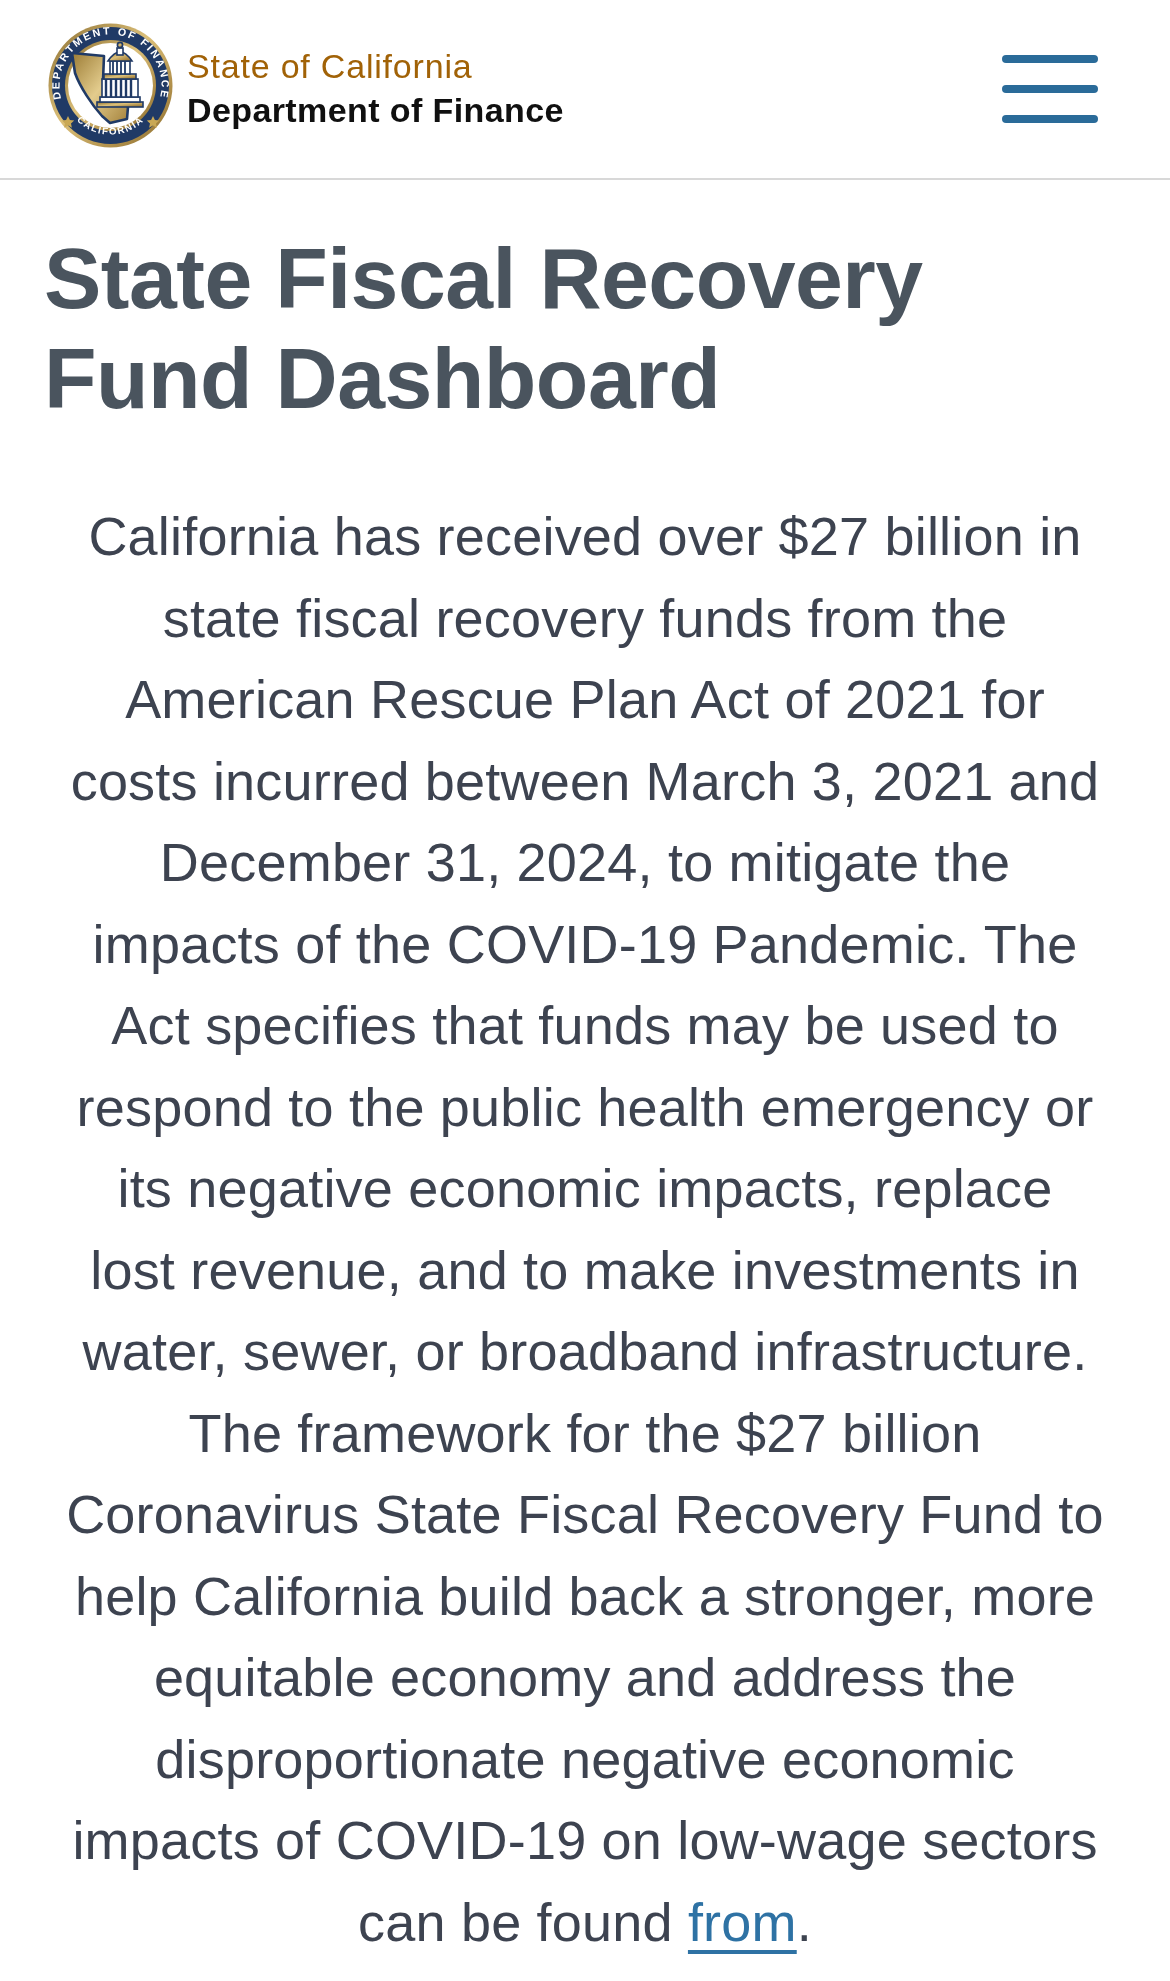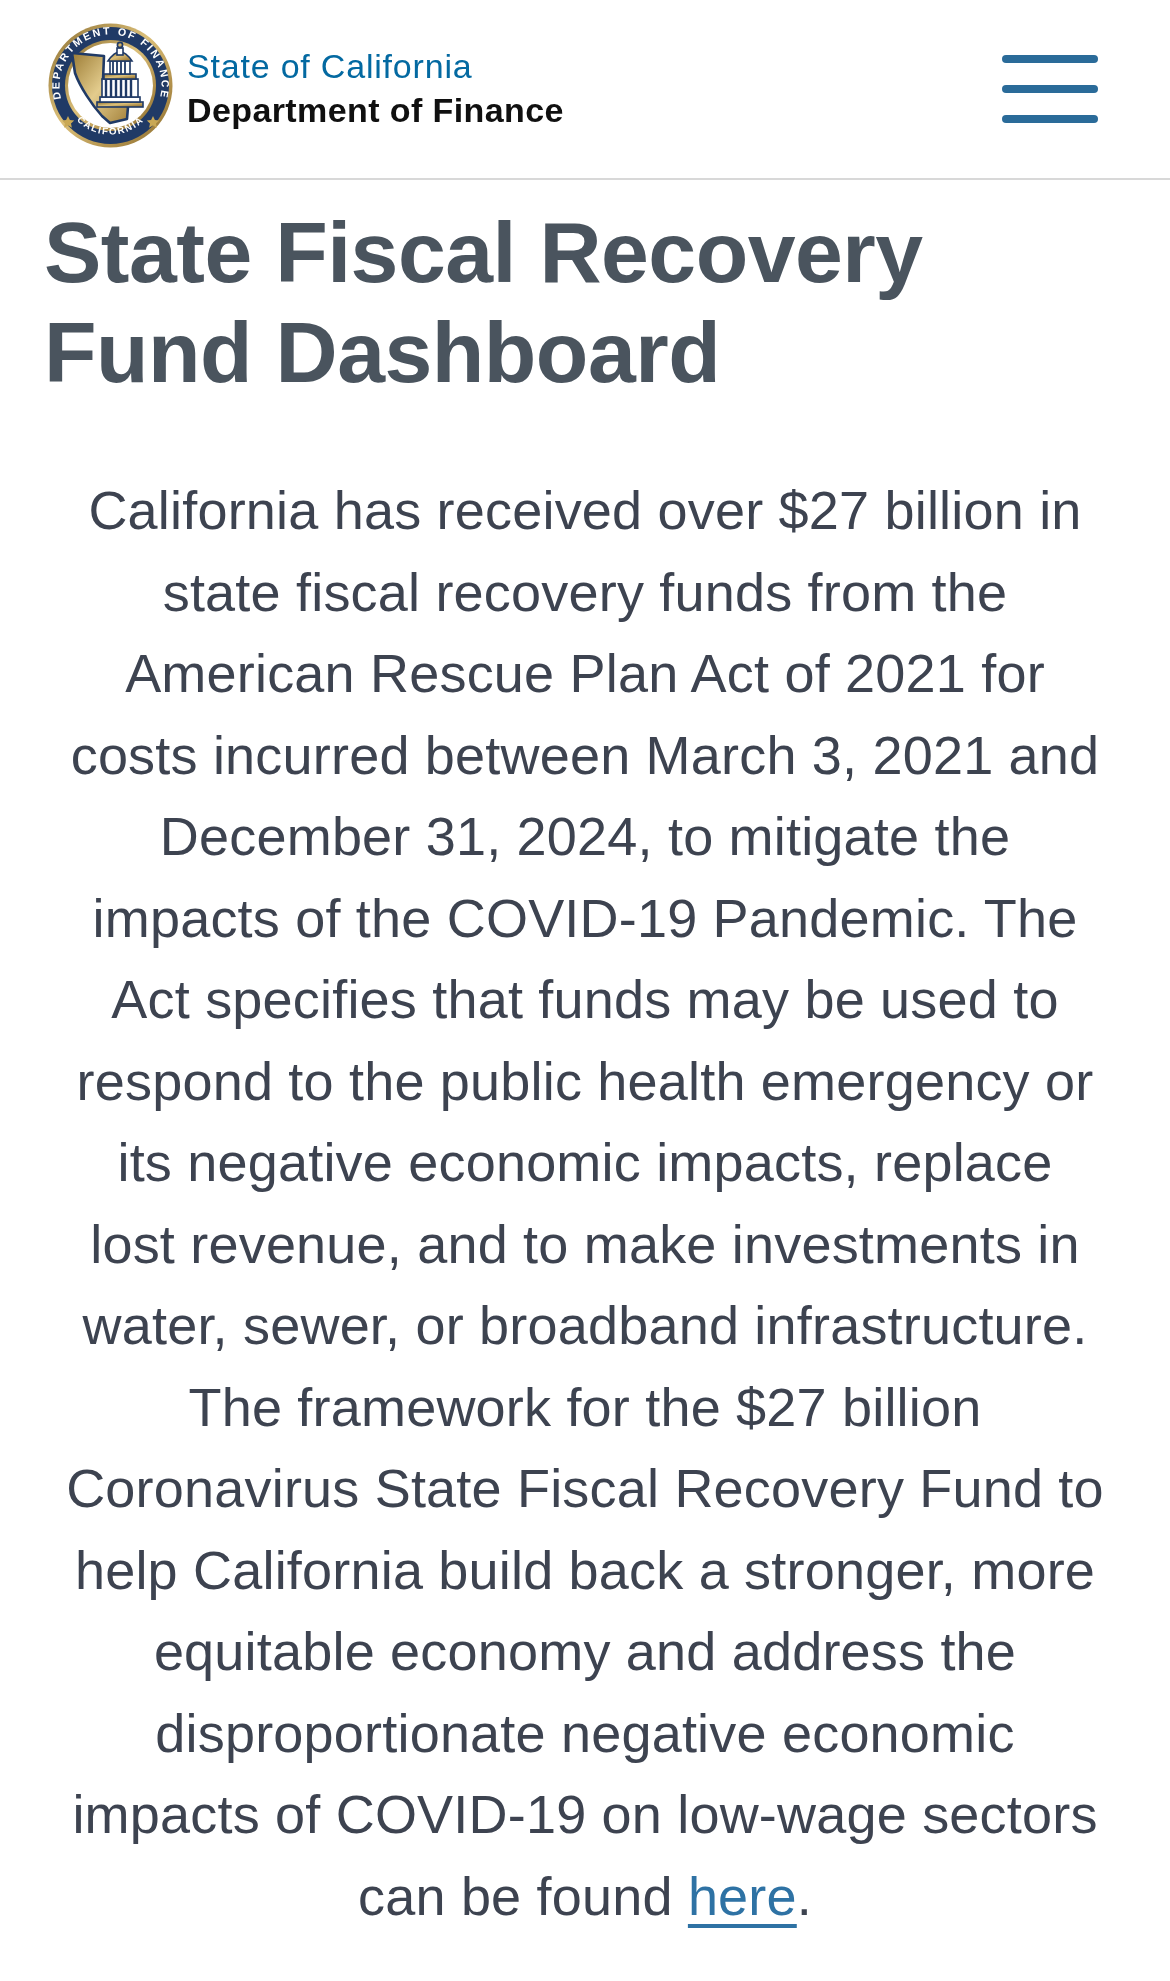--- a/index.html
+++ b/index.html
@@ -30,21 +30,21 @@
     color: #141414;
     cursor: pointer;
   }
   .seal { width: 125px; height: 125px; display: block; }
   .org-text { margin-left: 14px; margin-top: 4px; }
   .org-line1 {
     font-size: 34px;
     line-height: 44px;
     font-weight: 400;
     letter-spacing: 0.8px;
-    color: #0369a1;
+    color: #a16207;
     white-space: nowrap;
   }
   .org-line2 {
     font-size: 34px;
     line-height: 44px;
     font-weight: 700;
     letter-spacing: 0.4px;
     color: #101010;
     white-space: nowrap;
   }
@@ -65,21 +65,21 @@
   .menu-bar {
     width: 96px;
     height: 8px;
     border-radius: 4px;
     background: #2a6b99;
   }
 
   
   .main-content { padding: 0 44px; }
   .page-title {
-    margin-top: 22px;
+    margin-top: 48px;
     font-size: 86px;
     line-height: 100px;
     font-weight: 700;
     letter-spacing: -0.5px;
     color: #4a545e;
     max-width: 1082px;
   }
   .body-text {
     margin-top: 68px;
     font-size: 54px;
@@ -173,14 +173,14 @@
 respond to the public health emergency or
 its negative economic impacts, replace
 lost revenue, and to make investments in
 water, sewer, or broadband infrastructure.
 The framework for the $27 billion
 Coronavirus State Fiscal Recovery Fund to
 help California build back a stronger, more
 equitable economy and address the
 disproportionate negative economic
 impacts of COVID-19 on low-wage sectors
-can be found </span><a href="#">here</a><span>.</span></p>
+can be found </span><a href="#">from</a><span>.</span></p>
 </main>
 
 </body></html>

